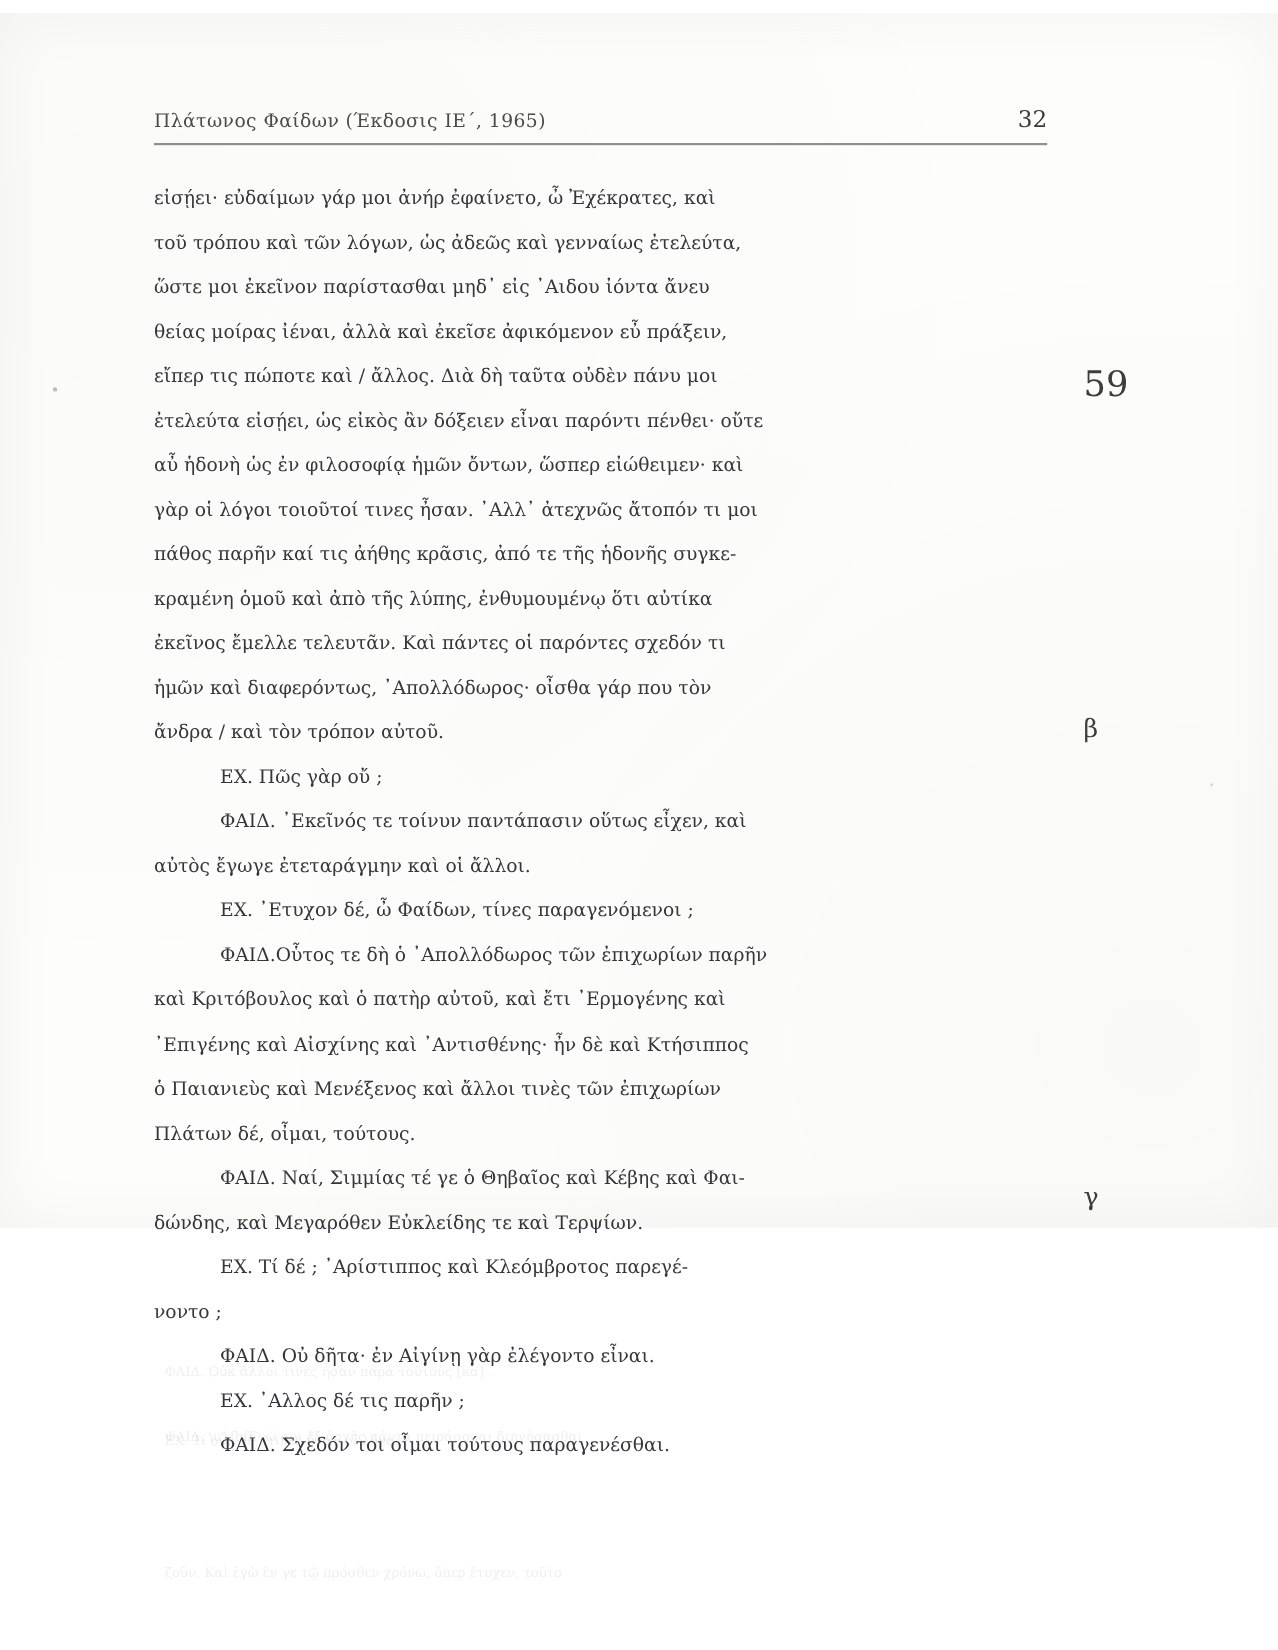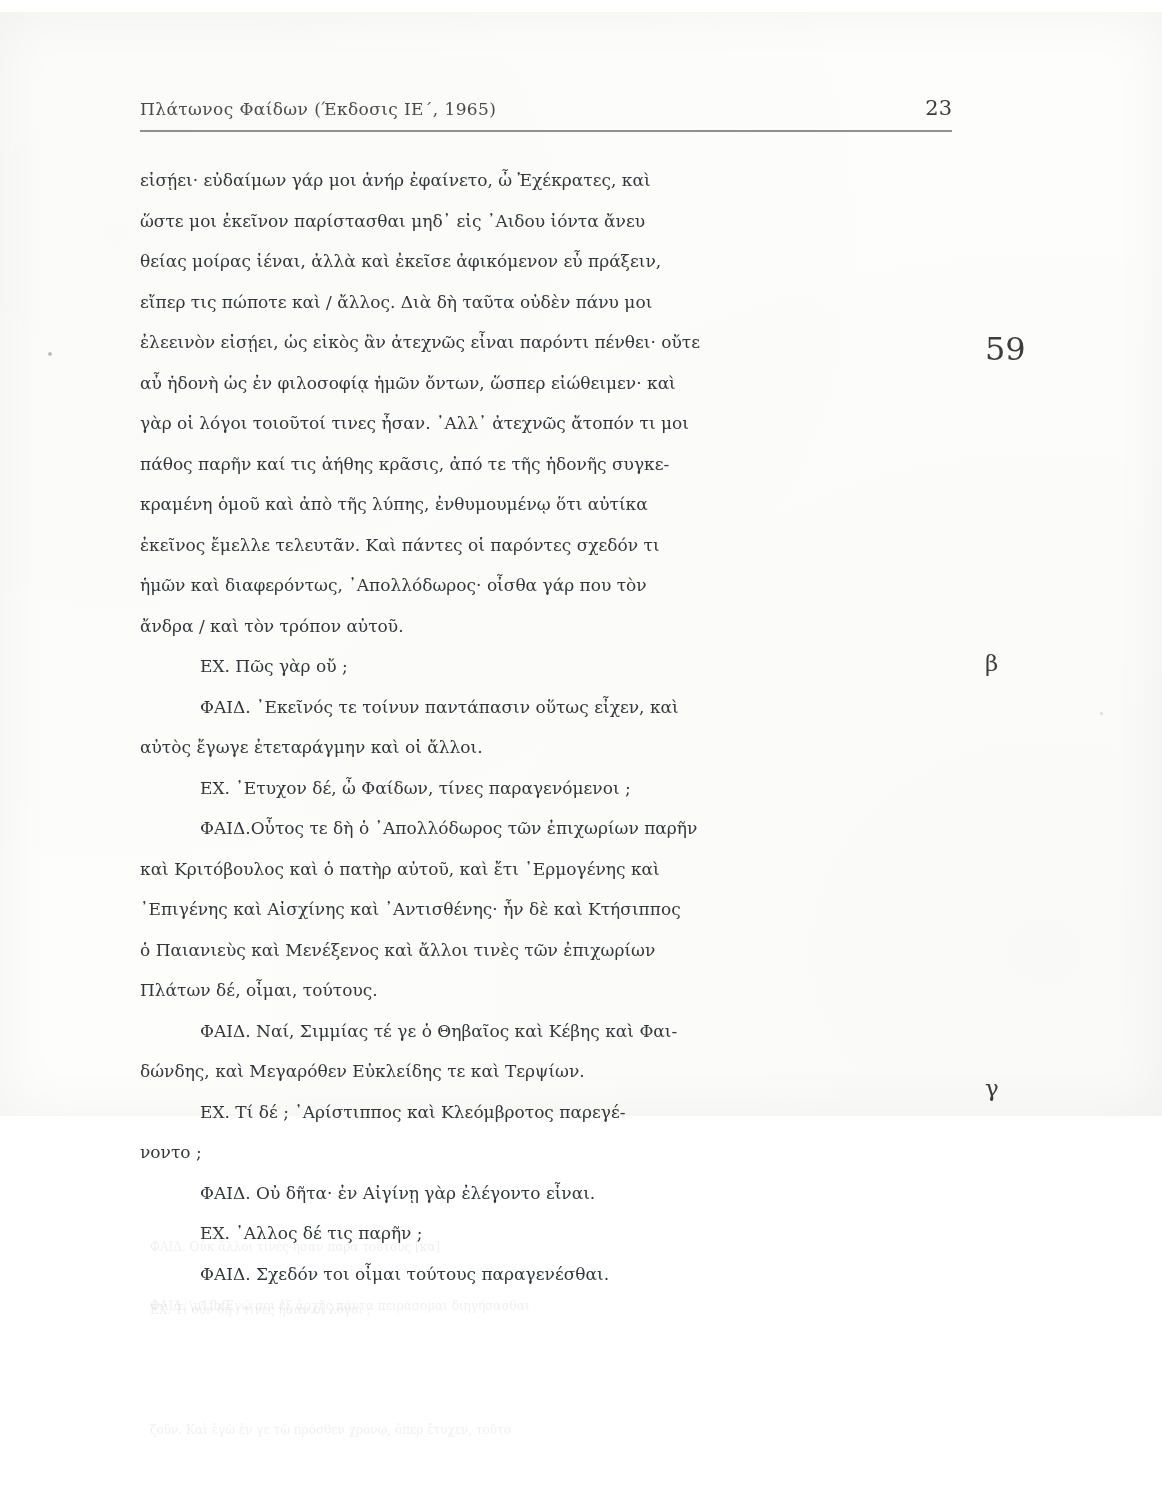--- a/index.html
+++ b/index.html
@@ -113,30 +113,31 @@
   .sp1 { left: 48px; top: 340px; }
   .sp2 { left: 1100px; top: 700px; width: 3px; height: 3px; opacity: 0.5; }
 </style>
 </head>
 <body>
 
 <div class="page">
 
   <div class="header">
     <div class="header-title">Πλάτωνος Φαίδων (Έκδοσις ΙΕ΄, 1965)</div>
-    <div class="header-page">23</div>
+    <div class="header-page">32</div>
   </div>
   <div class="header-rule"></div>
 
   <div class="body">
     <div class="ln">εἰσῄει· εὐδαίμων γάρ μοι ἀνήρ ἐφαίνετο, ὦ Ἐχέκρατες, καὶ</div>
+    <div class="ln">τοῦ τρόπου καὶ τῶν λόγων, ὡς ἀδεῶς καὶ γενναίως ἐτελεύτα,</div>
     <div class="ln">ὥστε μοι ἐκεῖνον παρίστασθαι μηδ᾽ εἰς ᾿Αιδου ἰόντα ἄνευ</div>
     <div class="ln">θείας μοίρας ἰέναι, ἀλλὰ καὶ ἐκεῖσε ἀφικόμενον εὖ πράξειν,</div>
     <div class="ln">εἴπερ τις πώποτε καὶ / ἄλλος. Διὰ δὴ ταῦτα οὐδὲν πάνυ μοι</div>
-    <div class="ln">ἐλεεινὸν εἰσῄει, ὡς εἰκὸς ἂν ἀτεχνῶς εἶναι παρόντι πένθει· οὔτε</div>
+    <div class="ln">ἐτελεύτα εἰσῄει, ὡς εἰκὸς ἂν δόξειεν εἶναι παρόντι πένθει· οὔτε</div>
     <div class="ln">αὖ ἡδονὴ ὡς ἐν φιλοσοφίᾳ ἡμῶν ὄντων, ὥσπερ εἰώθειμεν· καὶ</div>
     <div class="ln">γὰρ οἱ λόγοι τοιοῦτοί τινες ἦσαν. ᾿Αλλ᾽ ἀτεχνῶς ἄτοπόν τι μοι</div>
     <div class="ln">πάθος παρῆν καί τις ἀήθης κρᾶσις, ἀπό τε τῆς ἡδονῆς συγκε-</div>
     <div class="ln">κραμένη ὁμοῦ καὶ ἀπὸ τῆς λύπης, ἐνθυμουμένῳ ὅτι αὐτίκα</div>
     <div class="ln">ἐκεῖνος ἔμελλε τελευτᾶν. Καὶ πάντες οἱ παρόντες σχεδόν τι</div>
     <div class="ln">ἡμῶν καὶ διαφερόντως, ᾿Απολλόδωρος· οἶσθα γάρ που τὸν</div>
     <div class="ln">ἄνδρα / καὶ τὸν τρόπον αὐτοῦ.</div>
 
     <div class="ln"><span class="indent"></span><span>ΕΧ.</span> <span>Πῶς γὰρ οὔ ;</span></div>
     <div class="ln"><span class="indent"></span><span>ΦΑΙΔ.</span> <span>᾿Εκεῖνός τε τοίνυν παντάπασιν οὕτως εἶχεν, καὶ</span></div>

